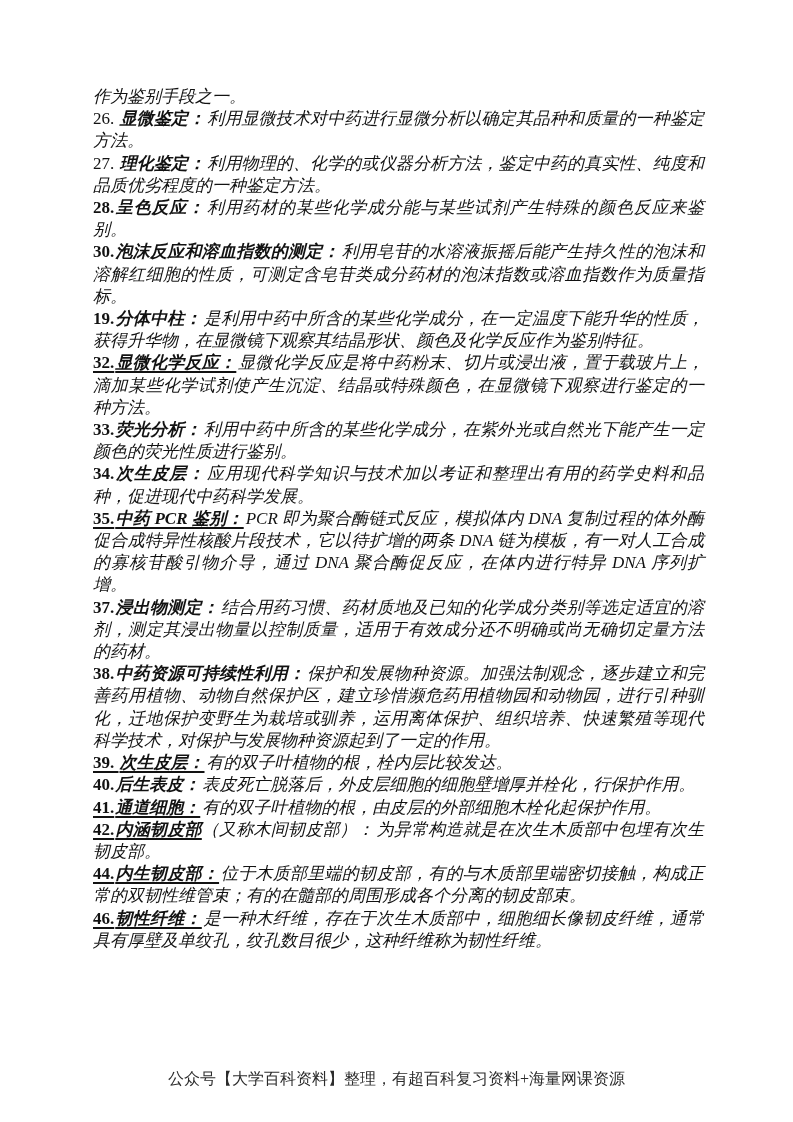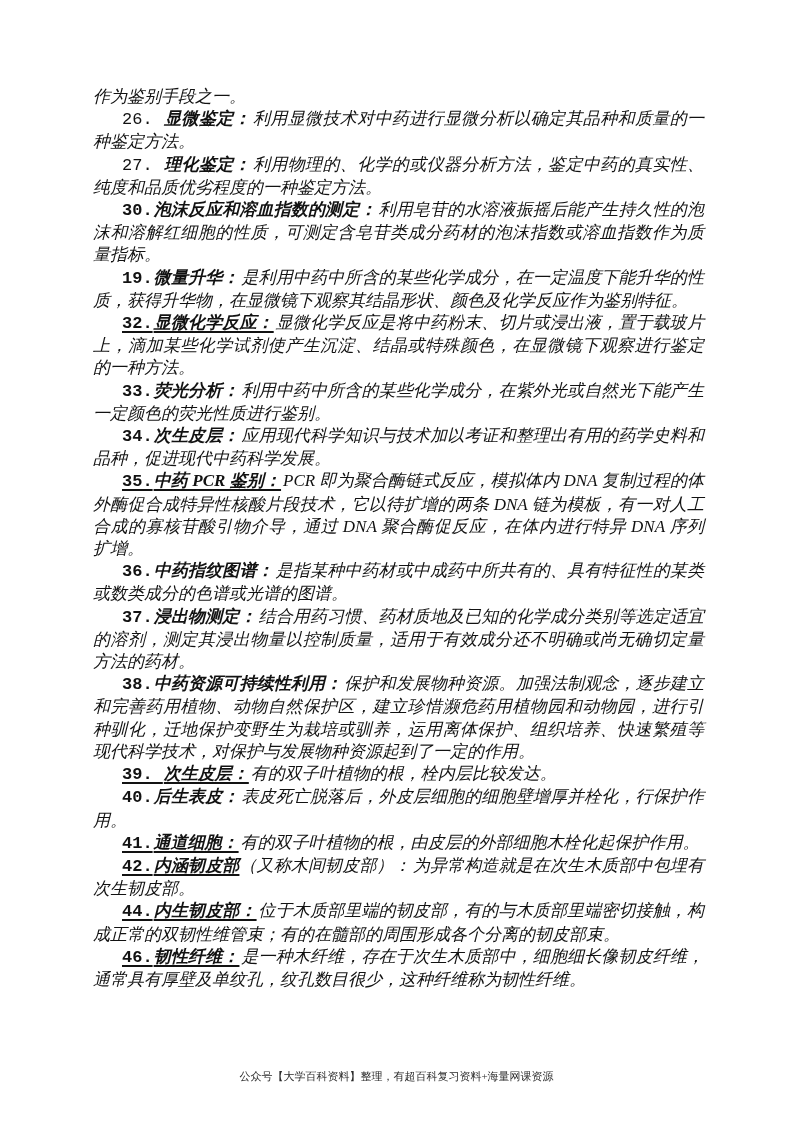--- a/index.html
+++ b/index.html
@@ -21,59 +21,58 @@
     text-justify: inter-character;
   }
   .content p { margin: 0; }
   .intro, .def, .note { font-style: italic; }
   .term {
     font-weight: bold;
     font-style: italic;
     margin-top: 8px;
   }
   .num {
-    font-family: Liberation Mono, monospace;
+    font-family: Liberation Serif, serif;
     font-weight: bold;
     font-style: normal;
     white-space: pre;
     margin-right: 1px;
-    margin-left: 29px;
   }
   .num.regular { font-weight: normal; }
   .numterm.u {
     text-decoration: underline;
     text-underline-offset: 3px;
     text-decoration-thickness: 1.5px;
   }
   .def { margin-left: 2px; }
   .footer {
     position: absolute;
     top: 1069px; left: 0; width: 793px;
     text-align: center;
-    font-size: 11px;
+    font-size: 16px;
     color: #2b2b2b;
     font-family: "Liberation Serif", serif;
   }
 </style>
 </head>
 <body>
 
 <div class="page">
   <div class="content">
     <p class="intro">作为鉴别手段之一。</p>
 
   <p class="entry"><span class="numterm"><span class="num regular">26. </span><span class="term">显微鉴定：</span></span><span class="def">利用显微技术对中药进行显微分析以确定其品种和质量的一种鉴定方法。</span></p>
       <p class="entry"><span class="numterm"><span class="num regular">27. </span><span class="term">理化鉴定：</span></span><span class="def">利用物理的、化学的或仪器分析方法，鉴定中药的真实性、纯度和品质优劣程度的一种鉴定方法。</span></p>
+      <p class="entry"><span class="numterm"><span class="num">28.</span><span class="term">呈色反应：</span></span><span class="def">利用药材的某些化学成分能与某些试剂产生特殊的颜色反应来鉴别。</span></p>
       <p class="entry"><span class="numterm"><span class="num">30.</span><span class="term">泡沫反应和溶血指数的测定：</span></span><span class="def">利用皂苷的水溶液振摇后能产生持久性的泡沫和溶解红细胞的性质，可测定含皂苷类成分药材的泡沫指数或溶血指数作为质量指标。</span></p>
-      <p class="entry"><span class="numterm"><span class="num">19.</span><span class="term">微量升华：</span></span><span class="def">是利用中药中所含的某些化学成分，在一定温度下能升华的性质，获得升华物，在显微镜下观察其结晶形状、颜色及化学反应作为鉴别特征。</span></p>
+      <p class="entry"><span class="numterm"><span class="num">19.</span><span class="term">分体中柱：</span></span><span class="def">是利用中药中所含的某些化学成分，在一定温度下能升华的性质，获得升华物，在显微镜下观察其结晶形状、颜色及化学反应作为鉴别特征。</span></p>
       <p class="entry"><span class="numterm u"><span class="num">32.</span><span class="term">显微化学反应：</span></span><span class="def">显微化学反应是将中药粉末、切片或浸出液，置于载玻片上，滴加某些化学试剂使产生沉淀、结晶或特殊颜色，在显微镜下观察进行鉴定的一种方法。</span></p>
       <p class="entry"><span class="numterm"><span class="num">33.</span><span class="term">荧光分析：</span></span><span class="def">利用中药中所含的某些化学成分，在紫外光或自然光下能产生一定颜色的荧光性质进行鉴别。</span></p>
       <p class="entry"><span class="numterm"><span class="num">34.</span><span class="term">次生皮层：</span></span><span class="def">应用现代科学知识与技术加以考证和整理出有用的药学史料和品种，促进现代中药科学发展。</span></p>
       <p class="entry"><span class="numterm u"><span class="num">35.</span><span class="term">中药 PCR 鉴别：</span></span><span class="def">PCR 即为聚合酶链式反应，模拟体内 DNA 复制过程的体外酶促合成特异性核酸片段技术，它以待扩增的两条 DNA 链为模板，有一对人工合成的寡核苷酸引物介导，通过 DNA 聚合酶促反应，在体内进行特异 DNA 序列扩增。</span></p>
-      <p class="entry"><span class="numterm"><span class="num">36.</span><span class="term">中药指纹图谱：</span></span><span class="def">是指某种中药材或中成药中所共有的、具有特征性的某类或数类成分的色谱或光谱的图谱。</span></p>
       <p class="entry"><span class="numterm"><span class="num">37.</span><span class="term">浸出物测定：</span></span><span class="def">结合用药习惯、药材质地及已知的化学成分类别等选定适宜的溶剂，测定其浸出物量以控制质量，适用于有效成分还不明确或尚无确切定量方法的药材。</span></p>
       <p class="entry"><span class="numterm"><span class="num">38.</span><span class="term">中药资源可持续性利用：</span></span><span class="def">保护和发展物种资源。加强法制观念，逐步建立和完善药用植物、动物自然保护区，建立珍惜濒危药用植物园和动物园，进行引种驯化，迁地保护变野生为栽培或驯养，运用离体保护、组织培养、快速繁殖等现代科学技术，对保护与发展物种资源起到了一定的作用。</span></p>
       <p class="entry"><span class="numterm u"><span class="num">39. </span><span class="term">次生皮层：</span></span><span class="def">有的双子叶植物的根，栓内层比较发达。</span></p>
       <p class="entry"><span class="numterm"><span class="num">40.</span><span class="term">后生表皮：</span></span><span class="def">表皮死亡脱落后，外皮层细胞的细胞壁增厚并栓化，行保护作用。</span></p>
       <p class="entry"><span class="numterm u"><span class="num">41.</span><span class="term">通道细胞：</span></span><span class="def">有的双子叶植物的根，由皮层的外部细胞木栓化起保护作用。</span></p>
       <p class="entry"><span class="numterm u"><span class="num">42.</span><span class="term">内涵韧皮部</span></span><span class="note">（又称木间韧皮部）：</span><span class="def">为异常构造就是在次生木质部中包埋有次生韧皮部。</span></p>
       <p class="entry"><span class="numterm u"><span class="num">44.</span><span class="term">内生韧皮部：</span></span><span class="def">位于木质部里端的韧皮部，有的与木质部里端密切接触，构成正常的双韧性维管束；有的在髓部的周围形成各个分离的韧皮部束。</span></p>
       <p class="entry"><span class="numterm u"><span class="num">46.</span><span class="term">韧性纤维：</span></span><span class="def">是一种木纤维，存在于次生木质部中，细胞细长像韧皮纤维，通常具有厚壁及单纹孔，纹孔数目很少，这种纤维称为韧性纤维。</span></p>
     </div>
   <div class="footer">公众号【大学百科资料】整理，有超百科复习资料+海量网课资源</div>

